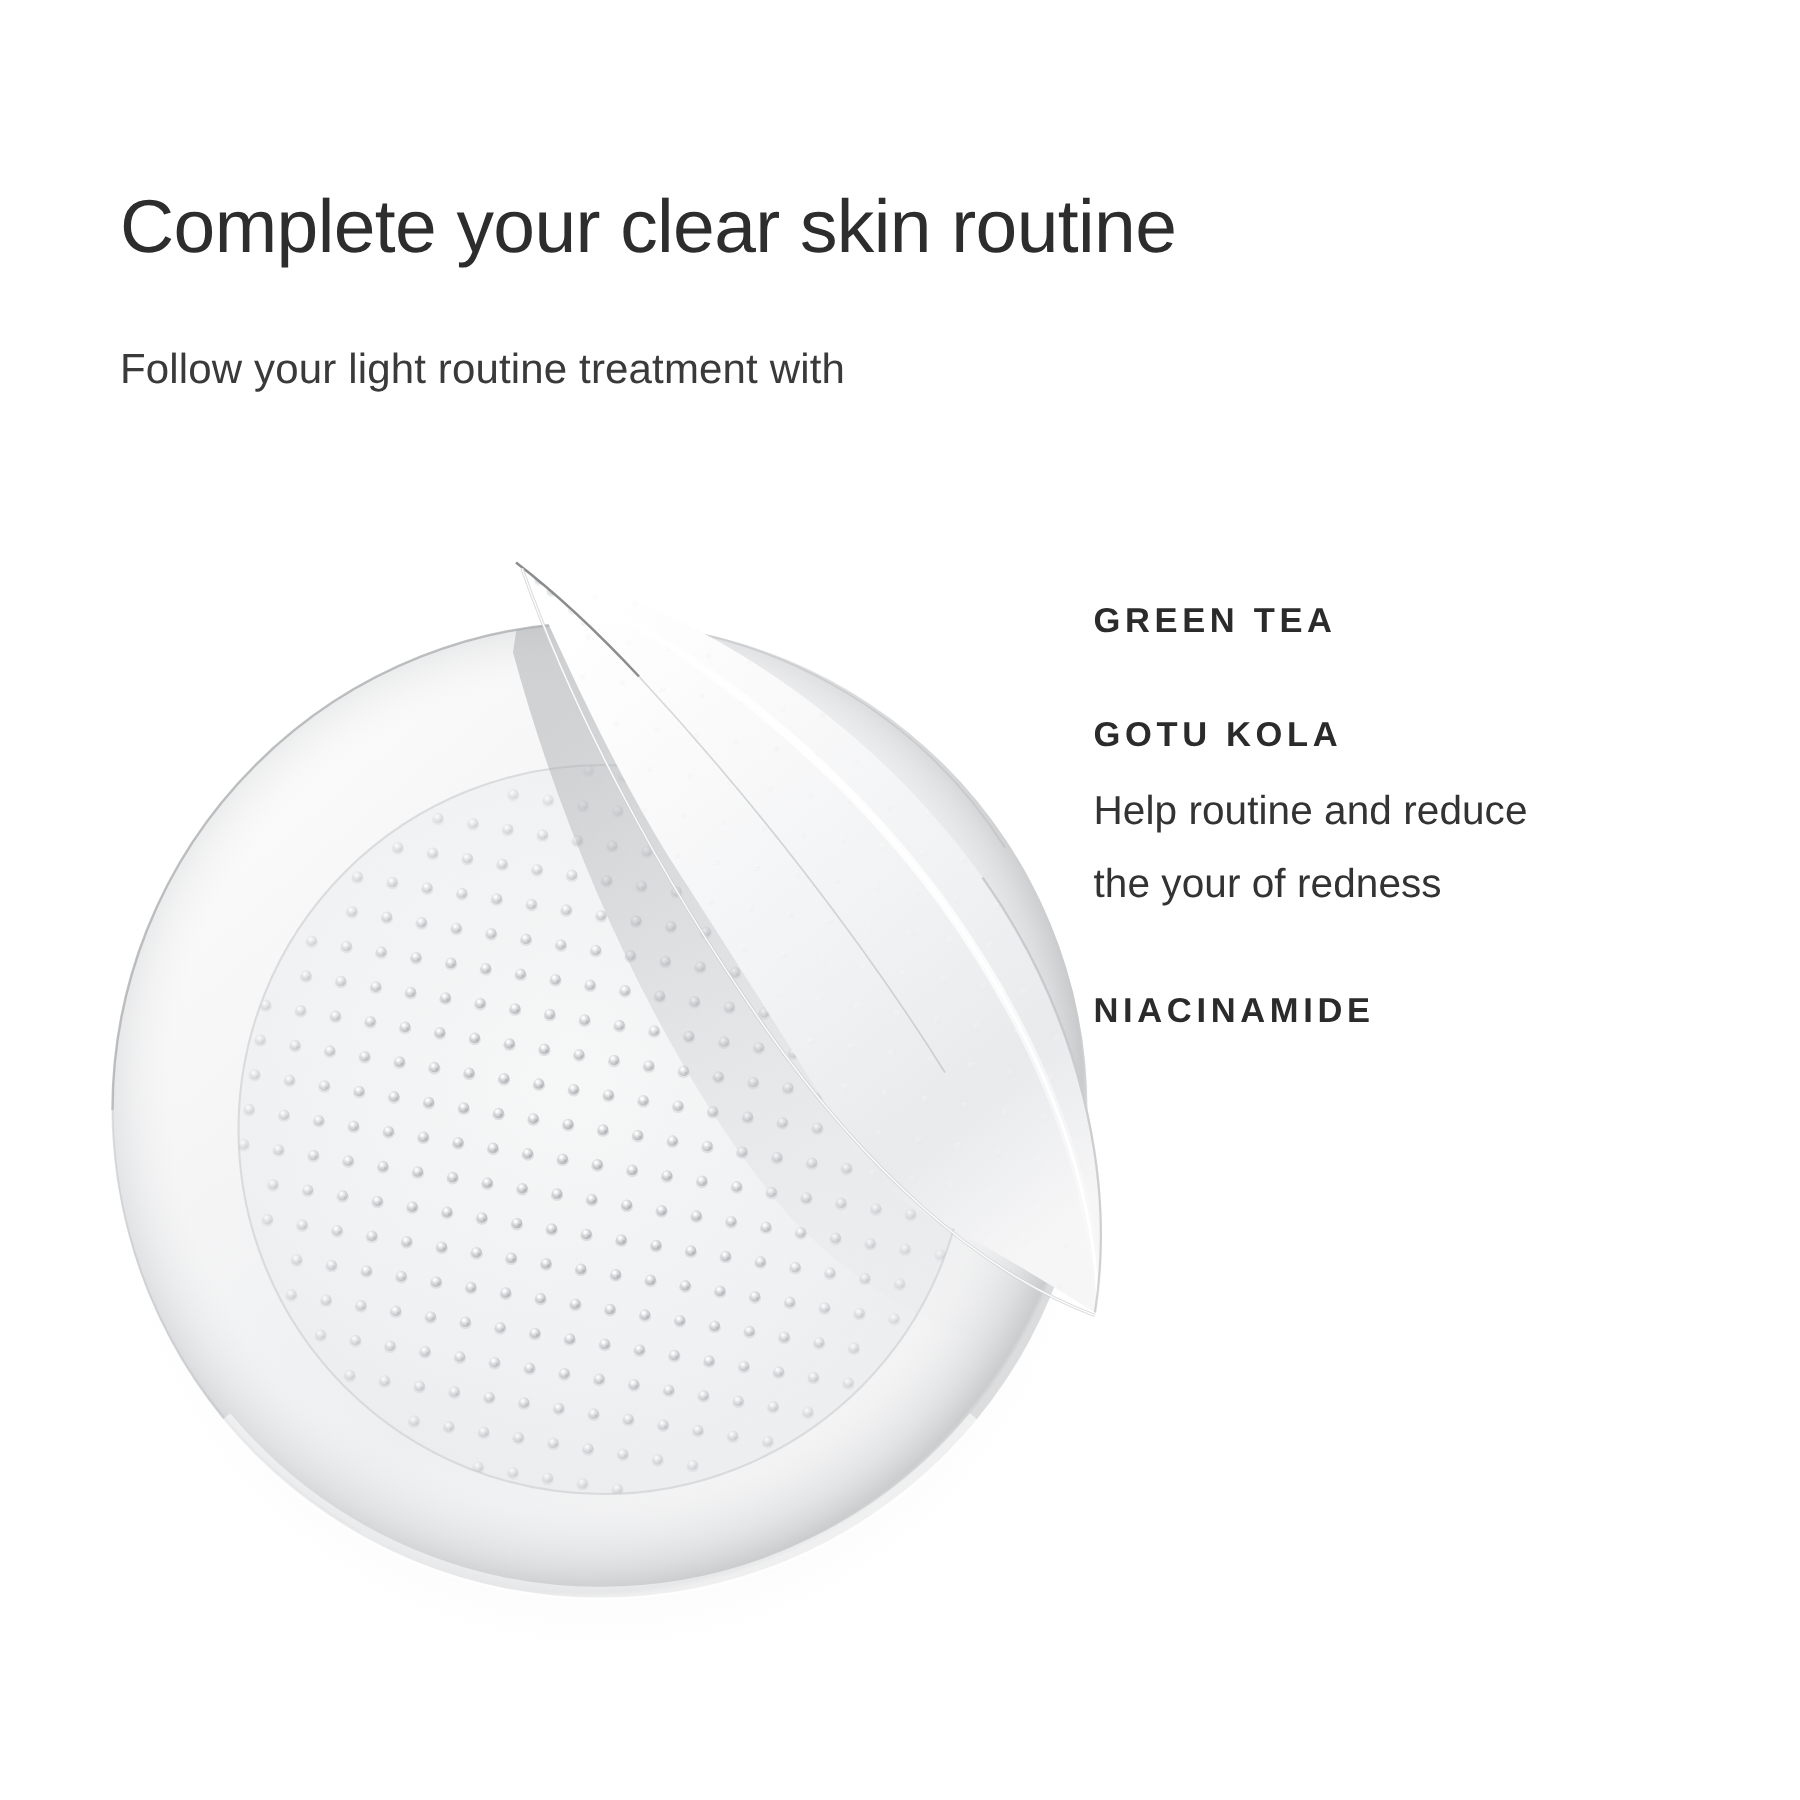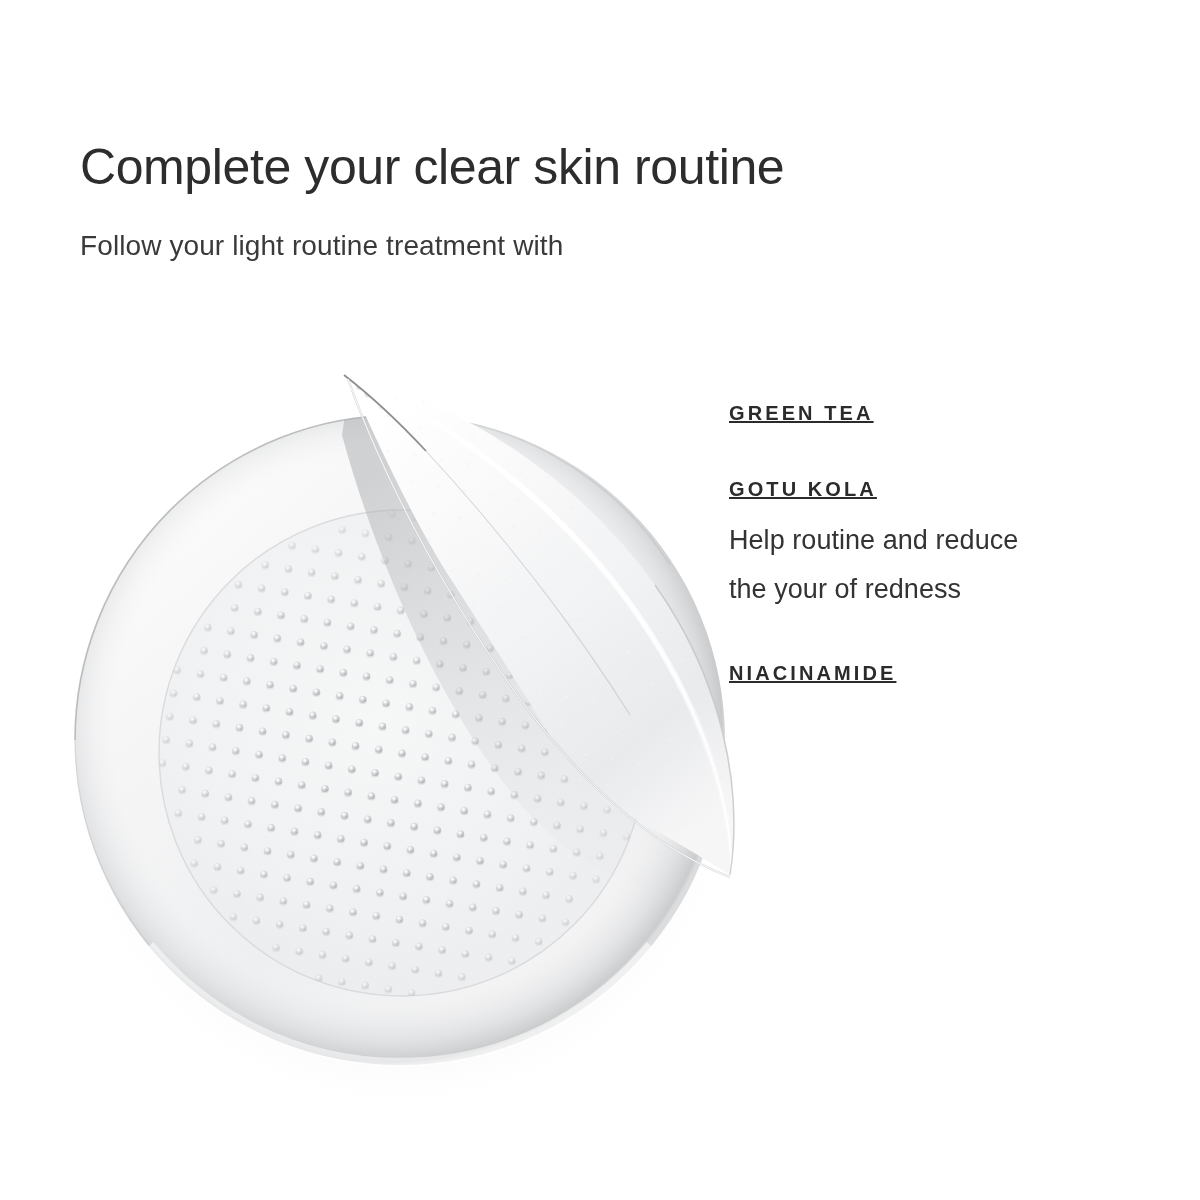--- a/index.html
+++ b/index.html
@@ -17,21 +17,21 @@
   #page {
     position: absolute;
     inset: 0;
     background: #ffffff;
   }
 
   
   .headline {
     position: absolute;
     left: 80px;
-    top: 140px;
+    top: 124px;
     font-size: 50px;
     font-weight: 300;
     letter-spacing: -0.4px;
     color: #2d2d2d;
     line-height: 1.1;
     white-space: nowrap;
   }
   .subheadline {
     position: absolute;
     left: 80px;
@@ -50,27 +50,26 @@
     left: 729px;
     top: 396px;
     width: 400px;
     z-index: 5;
   }
   .ingredient {
     margin-bottom: 42px;
   }
   .ingredient:last-child { margin-bottom: 0; }
   .ing-name {
-    font-size: 20px;
+    font-size: 23px;
     font-weight: bold;
     letter-spacing: 3.1px;
     color: #2b2b2b;
     line-height: 34px;
     margin-bottom: 10px;
-    text-decoration: underline;
   }
   .ing-desc {
     font-size: 27px;
     font-weight: 300;
     color: #333333;
     line-height: 49px;
     letter-spacing: 0.05px;
   }
   .ing-desc .desc-line { display: block; }
 

